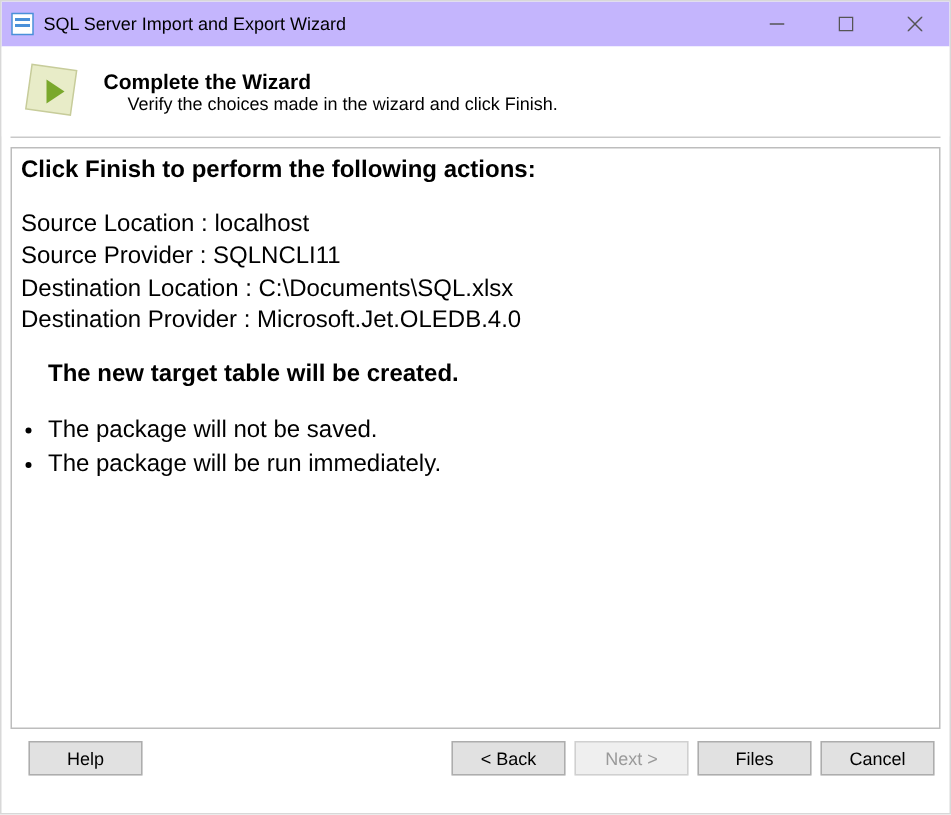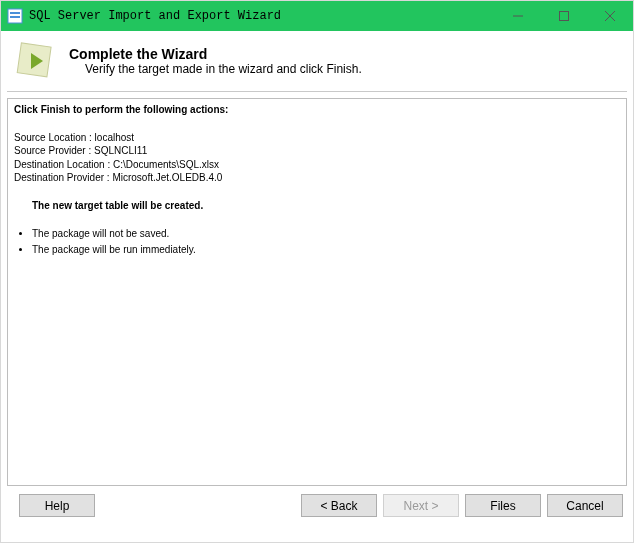--- a/index.html
+++ b/index.html
@@ -11,23 +11,22 @@
     width: 634px;
     height: 543px;
     overflow: hidden;
     border: 1px solid #d8d8d8;
   }
   .titlebar {
     height: 30px;
     display: flex;
     align-items: center;
     padding-left: 6px;
-    background: #22c55e;
+    background: #c4b5fd;
     color: #000;
-    font-family: Liberation Mono, monospace;
   }
   .titlebar .ticon {
     width: 16px; height: 16px;
     margin-right: 6px;
     display: inline-flex;
     align-items: center; justify-content: center;
   }
   .titlebar .title {
     flex: 1;
     font-size: 12px;
@@ -57,21 +56,21 @@
 
   .content-wrap {
     padding: 6px 6px 0 6px;
   }
   .content {
     border: 1px solid #bdbdbd;
     height: 388px;
     overflow: auto;
     background: #fff;
     padding: 4px 6px 6px 6px;
-    font-size: 10px;
+    font-size: 16px;
     line-height: 1.35;
   }
   .summary-title { font-weight: bold; margin-bottom: 14px; }
   .sp { height: 14px; }
   .line { white-space: normal; }
   ul { margin: 0; padding-left: 18px; }
   ul li { padding: 1px 0; }
   .indent-line { padding-left: 18px; font-weight: bold; }
 
   .footer {
@@ -133,21 +132,21 @@
 
 <div class="header">
   <div class="wiz-icon">
     <svg width="44" height="44" viewBox="0 0 44 44">
       <rect x="6" y="6" width="30" height="30" fill="#e8ecc8" stroke="#c7cc9a" transform="rotate(8 22 22)"></rect>
       <polygon points="18,14 30,22 18,30" fill="#7aa82c"></polygon>
     </svg>
   </div>
   <div>
     <div class="heading">Complete the Wizard</div>
-    <div class="sub">Verify the target made in the wizard and click Finish.</div>
+    <div class="sub">Verify the choices made in the wizard and click Finish.</div>
   </div>
 </div>
 
 <hr class="divider">
 
 <div class="content-wrap">
   <div class="content">
     <div class="summary-title">Click Finish to perform the following actions:</div>
 
     <div class="line">Source Location : localhost</div>

